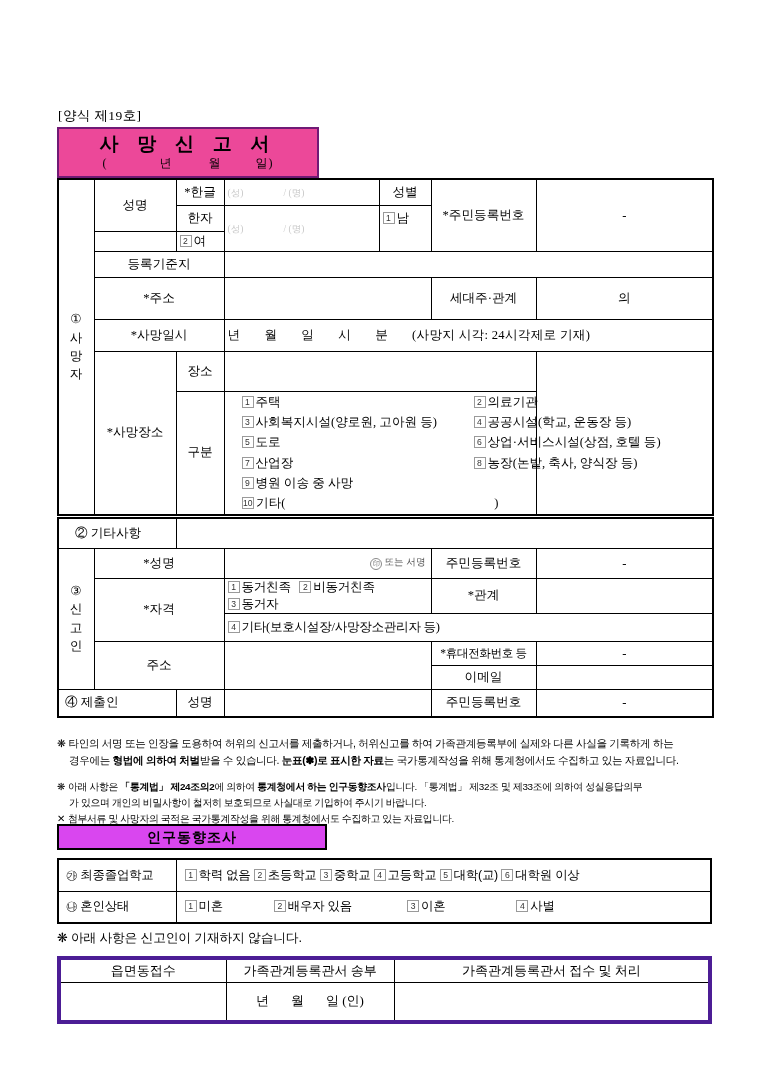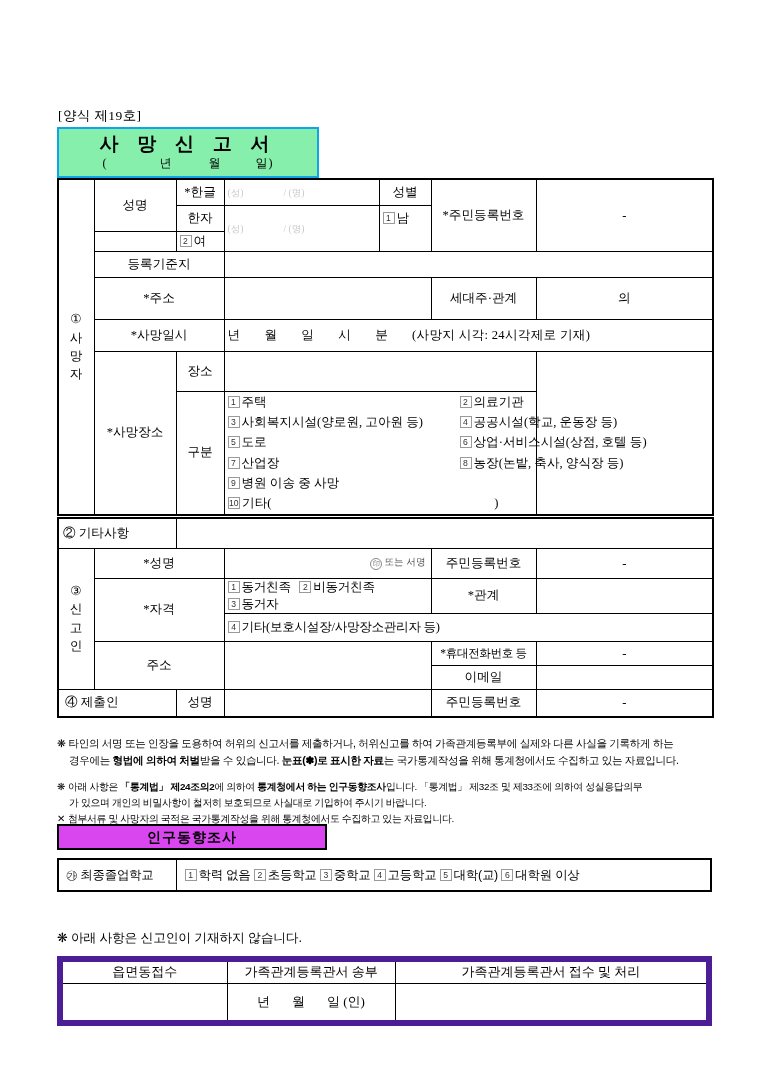--- a/index.html
+++ b/index.html
@@ -32,22 +32,22 @@
     letter-spacing: 0.4px;
   }
 
   
   .title-wrap {
     position: absolute;
     left: 57px;
     top: 127px;
     width: 262px;
     height: 51px;
-    border: 2px solid #0ea5e9;
-    background: #86efac;
+    border: 2px solid #701a75;
+    background: #ec4899;
     box-sizing: border-box;
   }
   .title-main {
     text-align: center;
     font-size: 19px;
     font-weight: bold;
     letter-spacing: 7px;
     padding-top: 3px;
     line-height: 1.25;
   }
@@ -123,21 +123,21 @@
     font-family: "Liberation Sans", sans-serif;
     color: #333;
   }
   .opt { white-space: nowrap; }
 
   .place-list {
     font-size: 12.2px;
     line-height: 1.62;
     padding: 3px 0 3px 6px;
   }
-  .place-list .row2 { display: flex; }
+  .place-list .row2 { display: flex; margin-left: 14px; }
   .place-list .c-left { width: 232px; }
   .place-list .c-right { width: 1px; flex: 1; }
 
   .seal-note {
     float: right;
     font-size: 9.6px;
     color: #555;
     font-family: "Liberation Sans", sans-serif;
     padding-right: 2px;
   }
@@ -231,21 +231,21 @@
     left: 57px;
     top: 930px;
     font-size: 12.8px;
     font-family: "Liberation Sans", sans-serif;
     letter-spacing: -0.2px;
   }
   #bottom-table {
     left: 57px;
     top: 956px;
     width: 655px;
-    border: 6px solid #4c1d95;
+    border: 4px solid #4c1d95;
   }
   #bottom-table td {
     text-align: center;
     font-size: 13px;
   }
   #bottom-table .hd { height: 24px; }
   #bottom-table .bd { height: 40px; vertical-align: middle; }
   .ymd .s { display:inline-block; width: 22px; }
 </style>
 </head>
@@ -370,21 +370,21 @@
       <col style="width:36px">
         <col style="width:82px">
         <col style="width:48px">
       <col style="width:155px">
         <col style="width:52px">
         <col style="width:105px">
         <col style="width:177px">
     </colgroup>
     <tbody>
       <tr>
-        <td class="lft" colspan="2" style="height:30px;padding-left:4px">② 기타사항</td>
+        <td class="lft" colspan="2" style="height:30px;padding-left:16px">② 기타사항</td>
         <td colspan="5"></td>
       </tr>
 
       <tr>
         <td class="vlabel" rowspan="5">
           <span>③</span>
             <span>신</span>
             <span>고</span>
             <span>인</span>
         </td>
@@ -457,20 +457,29 @@
         <td class="slabel"><span class="circ">㉮</span><span>최종졸업학교</span></td>
         <td class="lft" style="padding-left:8px">
           <span class="sp-opt"><span class="numbox">1</span><span>학력 없음</span></span>
           <span class="sp-opt"><span class="numbox">2</span><span>초등학교</span></span>
           <span class="sp-opt"><span class="numbox">3</span><span>중학교</span></span>
           <span class="sp-opt"><span class="numbox">4</span><span>고등학교</span></span>
           <span class="sp-opt"><span class="numbox">5</span><span>대학(교)</span></span>
           <span class="sp-opt"><span class="numbox">6</span><span>대학원 이상</span></span>
         </td>
       </tr>
+      <tr>
+        <td class="slabel"><span class="circ">㉯</span><span>혼인상태</span></td>
+        <td class="lft" style="padding-left:8px">
+          <span class="sp-opt" style="width:86px"><span class="numbox">1</span><span>미혼</span></span>
+          <span class="sp-opt" style="width:130px"><span class="numbox">2</span><span>배우자 있음</span></span>
+          <span class="sp-opt" style="width:106px"><span class="numbox">3</span><span>이혼</span></span>
+          <span class="sp-opt"><span class="numbox">4</span><span>사별</span></span>
+        </td>
+      </tr>
     </tbody>
   </table>
 
   <div id="note3">❋ 아래 사항은 신고인이 기재하지 않습니다.</div>
 
   <table class="grid" id="bottom-table">
     <colgroup>
         <col style="width:167px">
         <col style="width:168px">
         <col>

